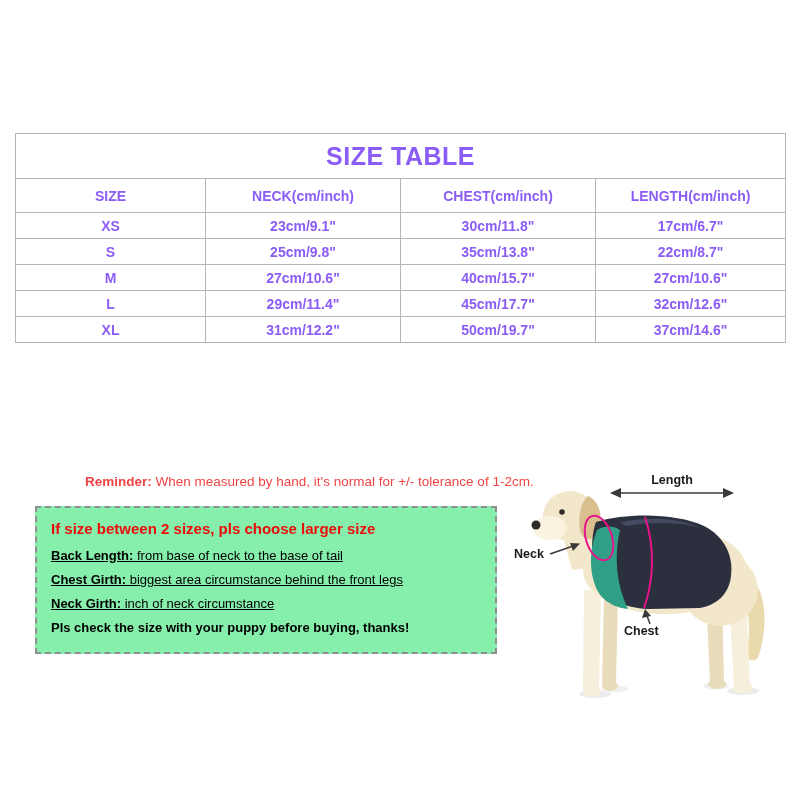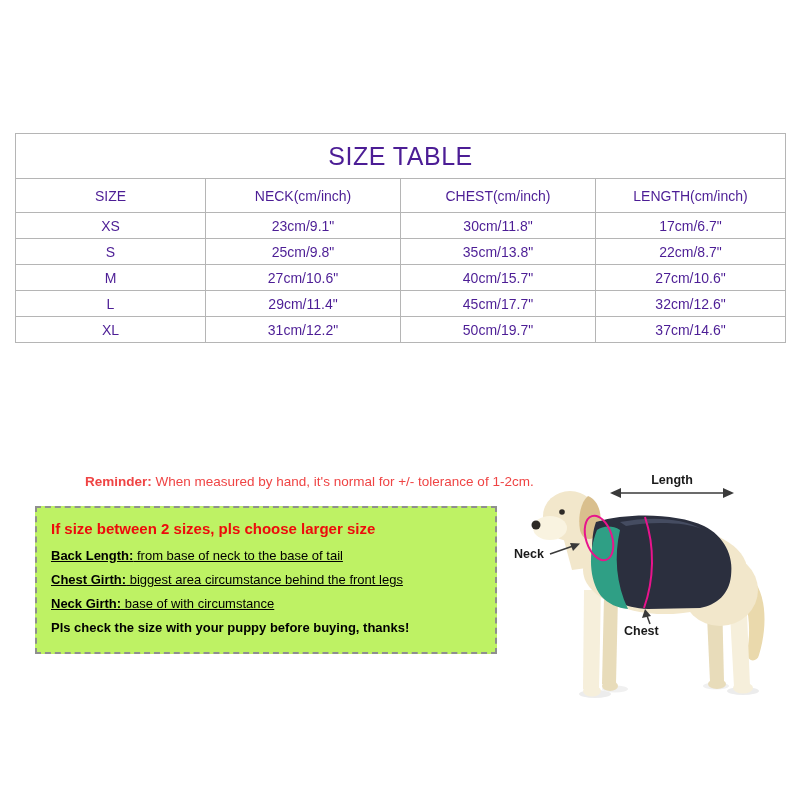--- a/index.html
+++ b/index.html
@@ -6,34 +6,34 @@
   body { margin: 0; font-family: "Liberation Sans", sans-serif; background: #ffffff; }
   .page { position: relative; width: 800px; height: 800px; background: #ffffff; overflow: hidden; }
 
   
   table.size-table {
     position: absolute; left: 15px; top: 133px; width: 770px;
     border-collapse: collapse; table-layout: fixed; background: #fff;
   }
   table.size-table th, table.size-table td {
     border: 1px solid #b5b5b5; text-align: center; vertical-align: middle;
-    color: #4c1d95; font-weight: 400; padding: 0;
+    color: #8b5cf6; font-weight: 700; padding: 0;
   }
   .title-cell { height: 45px; font-size: 25px; color: #000; letter-spacing: 0.5px; }
   .header-row th { height: 34px; font-size: 14px; margin-top: 42px; }
   .data-row td { height: 26px; font-size: 14px; }
 
   
   .reminder { position: absolute; left: 85px; top: 474px; font-size: 13.5px; color: #ef4444; white-space: nowrap; }
   .reminder .lbl { font-weight: 700; }
 
   
   .note-box {
     position: absolute; left: 35px; top: 506px; width: 462px;
-    border: 2px dashed #8f8f8f; padding: 10px 14px 12px 14px; background: #bef264;
+    border: 2px dashed #8f8f8f; padding: 10px 14px 12px 14px; background: #86efac;
   }
   .note-headline { color: #ed0c0c; font-weight: 700; font-size: 15px; margin: 2px 0 11px 0; }
   .note-item { font-size: 13px; color: #000; margin: 0 0 9px 0; text-decoration: underline; }
   .note-item .term { font-weight: 700; }
   .note-footer { font-size: 13px; font-weight: 700; color: #000; margin: 3px 0 5px 0; }
 
   
   .diagram { position: absolute; left: 500px; top: 472px; width: 295px; height: 250px; }
   .diagram svg { display: block; }
   .svg-label { font-family: "Liberation Sans", sans-serif; font-size: 12.5px; font-weight: 700; fill: #1a1a1a; }
@@ -101,21 +101,21 @@
 
   <div class="note-box">
     <p class="note-headline">If size between 2 sizes, pls choose larger size</p>
     <p class="note-item">
       <span class="term">Back Length:</span><span> from base of neck to the base of tail</span>
     </p>
     <p class="note-item">
       <span class="term">Chest Girth:</span><span> biggest area circumstance behind the front legs</span>
     </p>
     <p class="note-item">
-      <span class="term">Neck Girth:</span><span> base of with circumstance</span>
+      <span class="term">Neck Girth:</span><span> inch of neck circumstance</span>
     </p>
     <p class="note-footer">Pls check the size with your puppy before buying, thanks!</p>
   </div>
 
   <div class="diagram">
     <svg width="295" height="250" viewBox="0 0 295 250" xmlns="http://www.w3.org/2000/svg">
 
       <g>
 
         <ellipse cx="95" cy="222" rx="16" ry="4" fill="#ececec"></ellipse>

